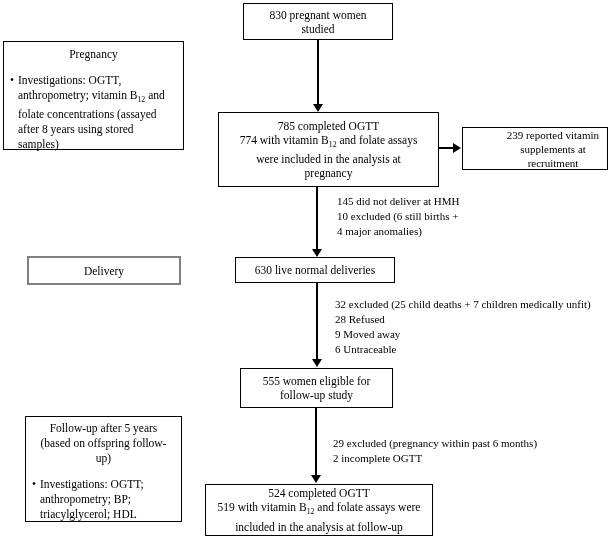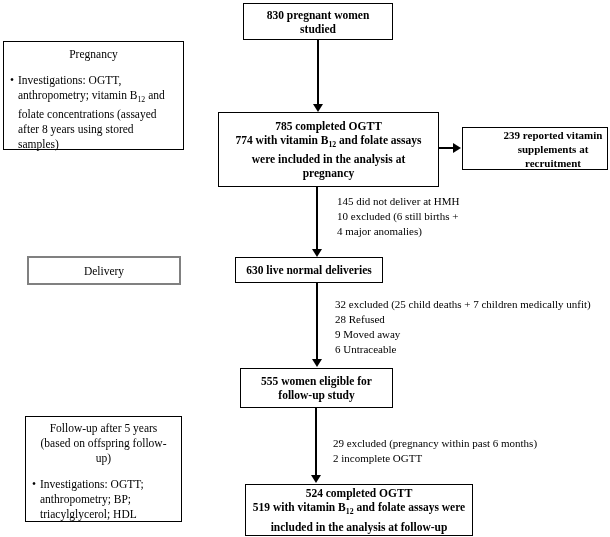--- a/index.html
+++ b/index.html
@@ -4,44 +4,44 @@
 <style>
   html,body{margin:0;padding:0;background:#fff;}
   .canvas{
     position:relative;width:610px;height:537px;background:#ffffff;
     font-family:"Liberation Serif","DejaVu Serif",serif;
     color:#000;font-size:11.5px;line-height:14px;overflow:hidden;
   }
   .box{
     position:absolute;border:1.7px solid #000;box-sizing:border-box;
     display:flex;flex-direction:column;justify-content:center;
-    text-align:center;background:#fff;font-weight:bold;
+    text-align:center;background:#fff;
   }
   .panel{
     position:absolute;border:1.7px solid #000;box-sizing:border-box;
     background:#fff;padding:5px 6px 4px 6px;line-height:15px;
   }
   .panel-title{text-align:center;}
   .bullet-row{display:flex;margin-top:11px;}
   .bullet-dot{flex:0 0 8px;}
   .bullet-text{flex:1;}
   .stage-delivery{
     position:absolute;border:2px solid #808080;box-sizing:border-box;
     display:flex;align-items:center;justify-content:center;background:#fff;
   }
   .side{position:absolute;font-size:11px;line-height:15px;white-space:nowrap;}
   .arrows{position:absolute;left:0;top:0;width:610px;height:537px;}
   sub{font-size:0.68em;}
   
   .b-studied{left:243px;top:3px;width:150px;height:37px;}
   .b-ogtt-preg{left:218px;top:112px;width:221px;height:75px;}
   .b-supplements{left:462px;top:127px;width:146px;height:43px;font-size:11px;padding-left:36px;}
-  .b-deliveries{left:235px;top:257px;width:148px;height:26px;}
+  .b-deliveries{left:235px;top:257px;width:160px;height:26px;}
   .b-eligible{left:240px;top:368px;width:153px;height:40px;}
-  .b-ogtt-follow{left:205px;top:484px;width:228px;height:52px;margin-left:40px;}
+  .b-ogtt-follow{left:205px;top:484px;width:228px;height:52px;}
   .p-pregnancy{left:3px;top:41px;width:181px;height:109px;}
   .p-delivery{left:27px;top:256px;width:154px;height:29px;}
   .p-followup{left:25px;top:384px;width:157px;height:106px;padding-top:4px;margin-top:32px;}
   .s-after-preg{left:337px;top:194px;}
   .s-after-deliv{left:335px;top:297px;}
   .s-after-elig{left:333px;top:436px;}
 </style>
 </head>
 <body>
 

